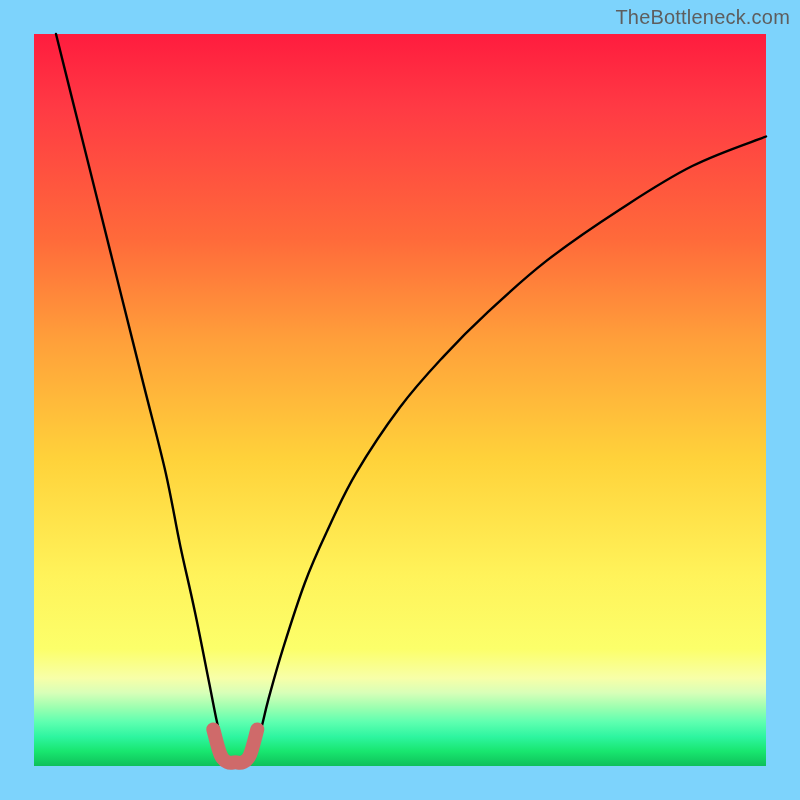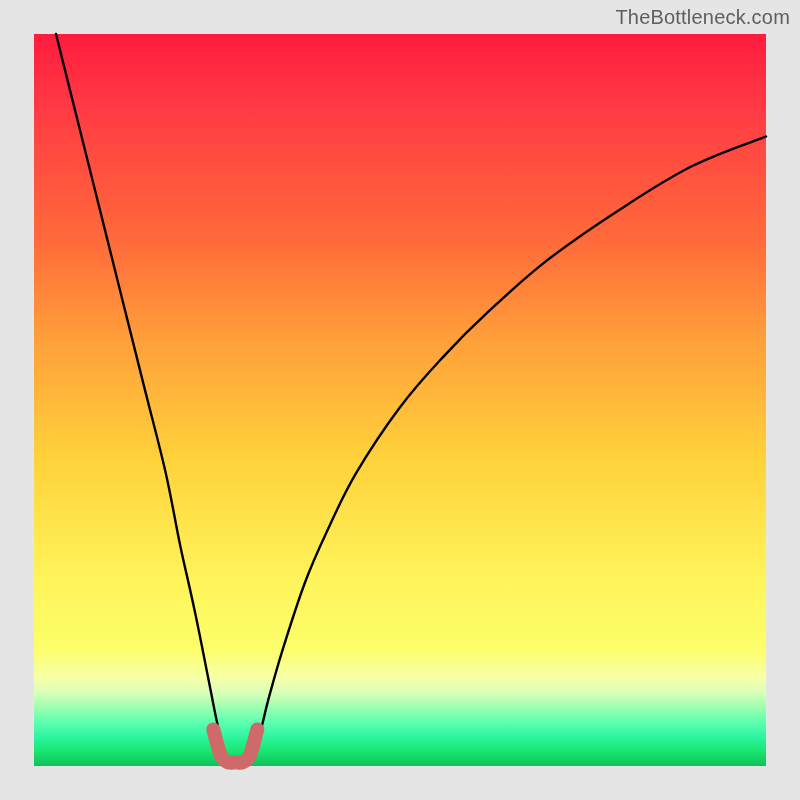--- a/index.html
+++ b/index.html
@@ -10,21 +10,21 @@
     background: #000;
     overflow: hidden;
     font-family: Arial, Helvetica, sans-serif;
   }
   .frame {
     position: absolute;
     left: 0;
     top: 0;
     width: 800px;
     height: 800px;
-    background: #e5e5e5;
+    background: #7dd3fc;
   }
   .plot-area {
     position: absolute;
     left: 34px;
     top: 34px;
     width: 732px;
     height: 732px;
     
     background: linear-gradient(
       to bottom,

